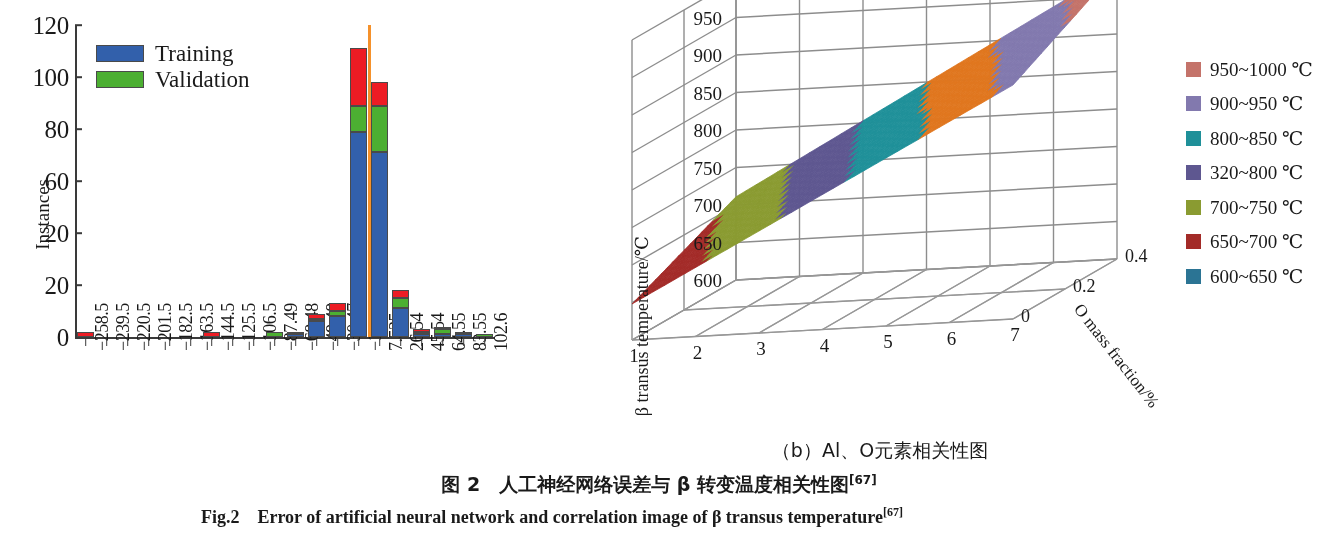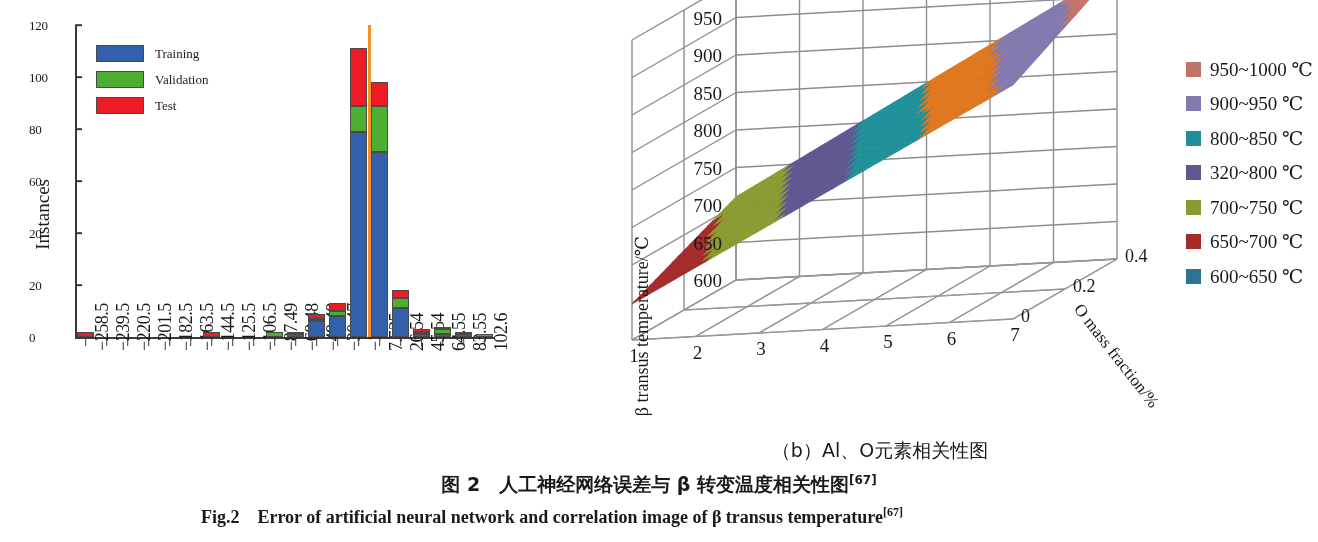--- a/index.html
+++ b/index.html
@@ -7,39 +7,39 @@
     width:1318px;height:542px;background:#ffffff;
     font-family:"Liberation Serif","DejaVu Serif",serif;
     color:#1a1a1a;overflow:hidden;position:relative;
   }
   .fig{position:absolute;left:0;top:0;width:1318px;height:542px;}
 
   
   #panelA{position:absolute;left:0;top:0;width:600px;height:470px;}
   #histPlot{position:absolute;left:75px;top:25px;width:420px;height:312px;}
   .axisline{position:absolute;background:#3a3a3a;}
-  .ytick-lab{position:absolute;right:8px;font-size:13px;line-height:1;
+  .ytick-lab{position:absolute;right:8px;text-align:right;font-size:25px;line-height:1;
              transform:translateY(-50%);white-space:nowrap;letter-spacing:-.3px;}
   .ytick-mark{position:absolute;height:1.6px;width:7px;background:#3a3a3a;transform:translateY(-50%);}
   .xtick-mark{position:absolute;width:1.6px;height:7px;background:#3a3a3a;transform:translateX(-50%);}
   .xtick-lab{position:absolute;font-size:18px;line-height:1;white-space:nowrap;
              transform-origin:left top;transform:rotate(-90deg);letter-spacing:-.5px;}
   .bar{position:absolute;bottom:0;box-sizing:border-box;}
   .seg{position:absolute;left:0;width:100%;box-sizing:border-box;border:1.5px solid #4a4a4a;}
   .zeroline{position:absolute;width:3px;background:#F5912B;}
   #ylabA{position:absolute;left:8px;top:168px;font-size:19px;white-space:nowrap;
          transform-origin:center;transform:rotate(-90deg) translate(-50%,0);}
   #xlabA{position:absolute;left:75px;width:420px;top:410px;text-align:center;font-size:19px;}
   #capA{position:absolute;left:40px;width:520px;top:438px;text-align:center;font-size:19px;}
   
   #legA{position:absolute;left:96px;top:40px;}
   .legrow{display:flex;align-items:center;height:26px;}
   .legsw{width:48px;height:17px;border:1.6px solid #4a4a4a;box-sizing:border-box;margin-right:11px;}
   .legline{width:48px;height:3px;background:#F5912B;margin-right:11px;}
-  .leglab{font-size:13px;line-height:1;}
+  .leglab{font-size:23px;line-height:1;}
 
   
   #panelB{position:absolute;left:560px;top:0;width:640px;height:470px;}
   #zlabB{position:absolute;left:-8px;top:225px;font-size:18px;white-space:nowrap;
          transform-origin:center;transform:rotate(-90deg) translate(-50%,0);}
   .ztick{position:absolute;right:0;font-size:19px;line-height:1;transform:translateY(-50%);
          text-align:right;white-space:nowrap;}
   .xtickB{position:absolute;font-size:19px;line-height:1;transform:translate(-50%,0);}
   .ytickB{position:absolute;font-size:18px;line-height:1;}
   #xlabB{position:absolute;left:160px;width:300px;top:378px;text-align:center;font-size:19px;}
@@ -187,24 +187,20 @@
       </div>
 
     <div id="legA">
         <div class="legrow">
           <div class="legsw" style="background: rgb(50, 96, 171);"></div>
           <div class="leglab">Training</div>
         </div>
         <div class="legrow">
           <div class="legsw" style="background: rgb(76, 175, 50);"></div>
           <div class="leglab">Validation</div>
-        </div>
-        <div class="legrow">
-          <div class="legsw" style="background: rgb(237, 28, 36);"></div>
-          <div class="leglab">Test</div>
         </div>
       </div>
 
   </div>
 
   <div id="panelB">
     <div id="zlabB">β transus temperature/℃</div>
     <div id="surfHolder"><svg width="620" height="400">
           <line x1="72" y1="340" x2="176" y2="280" stroke="#8d8d8d" stroke-width="1.4"></line>
           <line x1="135.5" y1="336.5" x2="239.5" y2="276.5" stroke="#8d8d8d" stroke-width="1.4"></line>

